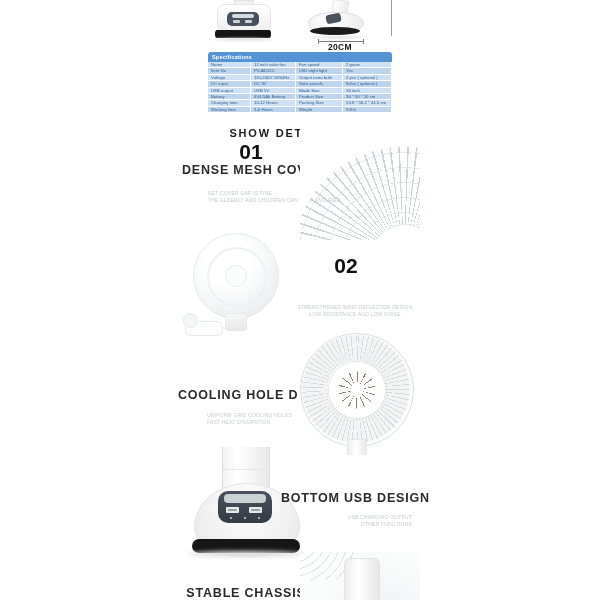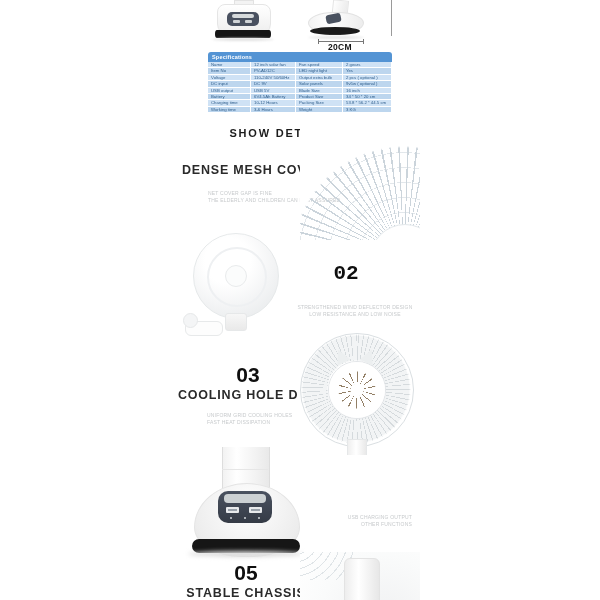--- a/index.html
+++ b/index.html
@@ -47,21 +47,21 @@
 
   
   .num{position:absolute;width:100px;text-align:center;font-size:21px;font-weight:800;color:#0f0f0f;}
   .ftitle{position:absolute;text-align:center;font-size:12.5px;font-weight:600;letter-spacing:.8px;color:#2a2a2a;white-space:nowrap;}
   .fdesc{position:absolute;font-size:5px;line-height:6.8px;color:#c7cacc;letter-spacing:.2px;}
 
   .s1-num{left:201px;top:140px;}
   .s1-title{left:182px;top:163px;width:140px;}
   .s1-desc{left:208px;top:190px;width:160px;text-align:left;}
 
-  .s2-num{left:296px;top:262px;font-family:Liberation Mono, monospace;}
+  .s2-num{left:296px;top:254px;}
   .s2-title{left:285px;top:276px;width:125px;}
   .s2-desc{left:292px;top:304px;width:126px;text-align:center;}
 
   .s3-num{left:198px;top:363px;}
   .s3-title{left:178px;top:388px;width:140px;}
   .s3-desc{left:207px;top:412px;width:150px;text-align:left;}
 
   .s4-num{left:294px;top:470px;}
   .s4-title{left:281px;top:491px;width:135px;}
   .s4-desc{left:310px;top:514px;width:102px;text-align:right;}
@@ -206,20 +206,21 @@
 
       <div class="cell rb">Working time</div>
       <div class="cell rb">3-6 Hours</div>
       <div class="cell rb">Weight</div>
       <div class="cell rb">3 KG</div>
     </div>
   </div>
 
   <div class="show-details">SHOW DETAILS</div>
 
+  <div class="num s1-num">01</div>
   <div class="ftitle s1-title">DENSE MESH COVER</div>
   <div class="fdesc s1-desc">
     <div>NET COVER GAP IS FINE</div>
     <div>THE ELDERLY AND CHILDREN CAN REST ASSURED</div>
   </div>
   <div class="mesh01">
     <div class="m1-spokes"></div>
     <div class="m1-hub"></div>
   </div>
 
@@ -230,21 +231,20 @@
     <div class="h2-neck"></div>
     <div class="h2-clamp"></div>
     <div class="h2-knob"></div>
   </div>
   <div class="num s2-num">02</div>
   <div class="fdesc s2-desc">
     <div>STRENGTHENED WIND DEFLECTOR DESIGN</div>
     <div>LOW RESISTANCE AND LOW NOISE</div>
   </div>
 
-  <div class="num s3-num">03</div>
   <div class="ftitle s3-title">COOLING HOLE DESIGN</div>
   <div class="fdesc s3-desc">
     <div>UNIFORM GRID COOLING HOLES</div>
     <div>FAST HEAT DISSIPATION</div>
   </div>
   <div class="fan03">
     <div class="f3-grille"></div>
     <div class="f3-ring"></div>
     <div class="f3-ear f3-earL"></div>
     <div class="f3-ear f3-earR"></div>
@@ -260,25 +260,25 @@
       <div class="p-display"></div>
       <div class="p-usb u1"></div>
       <div class="p-usb u2"></div>
       <div class="p-dot d1"></div>
       <div class="p-dot d2"></div>
       <div class="p-dot d3"></div>
     </div>
     <div class="b4-bottom"></div>
     <div class="b4-shadow"></div>
   </div>
+  <div class="ftitle s4-title">BOTTOM USB DESIGN</div>
   <div class="fdesc s4-desc">
     <div>USB CHARGING OUTPUT</div>
     <div>OTHER FUNCTIONS</div>
   </div>
 
-  <div class="num s5-num">05</div>
   <div class="ftitle s5-title">STABLE CHASSIS</div>
   <div class="img05">
     <div class="s5-mesh"></div>
     <div class="s5-pole"></div>
   </div>
 
 </div>
 
 </body></html>

